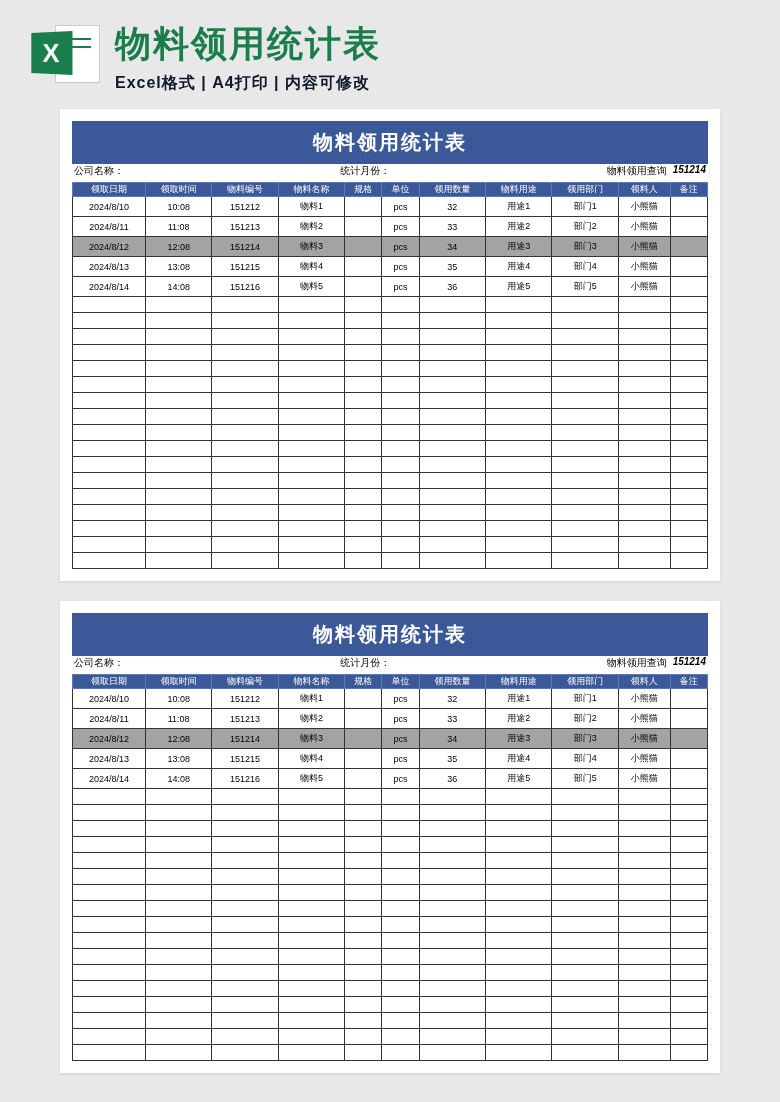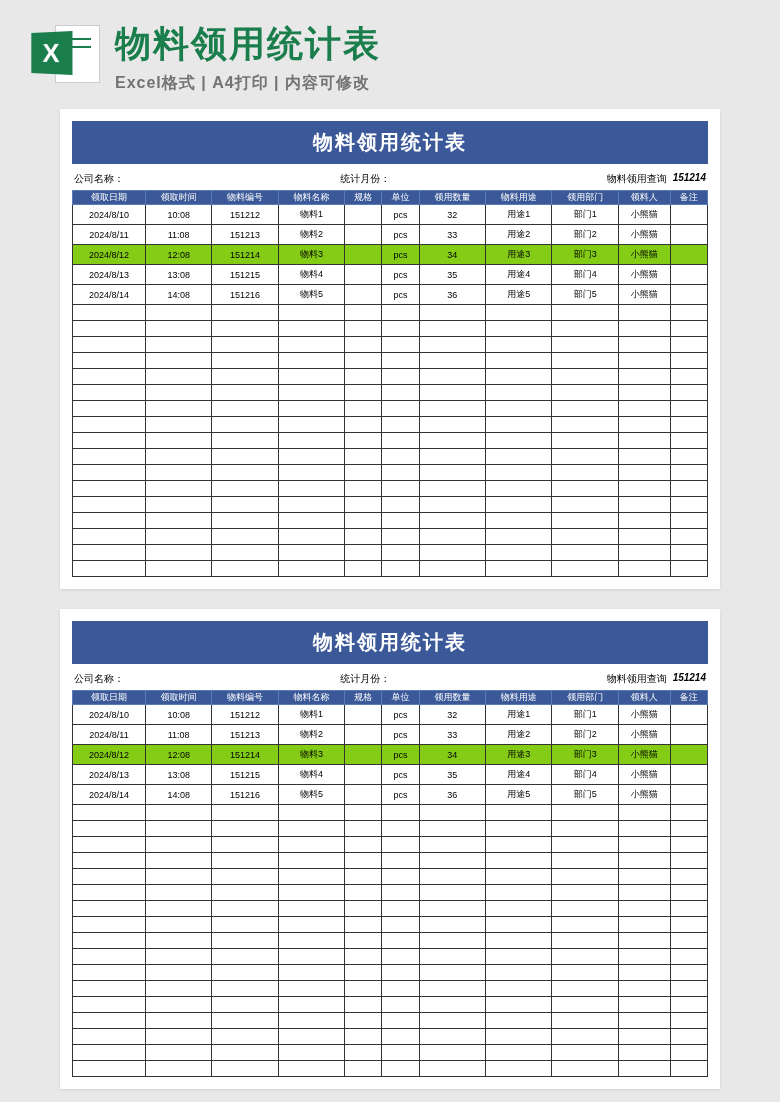--- a/index.html
+++ b/index.html
@@ -59,21 +59,21 @@
     }
     .header-text { flex: 1; }
     .main-title {
       font-size: 36px;
       font-weight: bold;
       color: #1a7e4c;
       letter-spacing: 2px;
     }
     .sub-title {
       font-size: 16px;
-      color: #737373;
+      color: #0f172a;
       margin-top: 4px;
       font-weight: bold;
       letter-spacing: 1px;
     }
     .page {
       background: white;
       margin: 0 auto 20px;
       width: 660px;
       padding: 12px;
       box-shadow: 0 1px 3px rgba(0,0,0,0.1);
@@ -84,21 +84,21 @@
       color: white;
       text-align: center;
       font-size: 20px;
       font-weight: bold;
       padding: 8px 0;
       letter-spacing: 2px;
     }
     .info-row {
       display: flex;
       font-size: 10px;
-      padding: 8px 2px 4px;
+      padding: 0 2px 4px;
       justify-content: space-between;
     }
     .info-item { display: flex; gap: 6px; }
     .info-value { font-style: italic; font-weight: bold; }
     table {
       width: 100%;
       border-collapse: collapse;
       font-size: 9px;
     }
     th {
@@ -109,21 +109,21 @@
       font-weight: normal;
       white-space: nowrap;
     }
     td {
       border: 1px solid #333;
       padding: 3px 2px;
       text-align: center;
       height: 16px;
       white-space: nowrap;
     }
-    tr.highlighted td { background: #84cc16; }
+    tr.highlighted td { background: #a3a3a3; }
   </style>
 </head>
 <body>
 
 <div class="header-banner">
   <div class="excel-icon">
     <div class="excel-icon-back"></div>
     <div class="excel-icon-front">X</div>
   </div>
   <div class="header-text">

